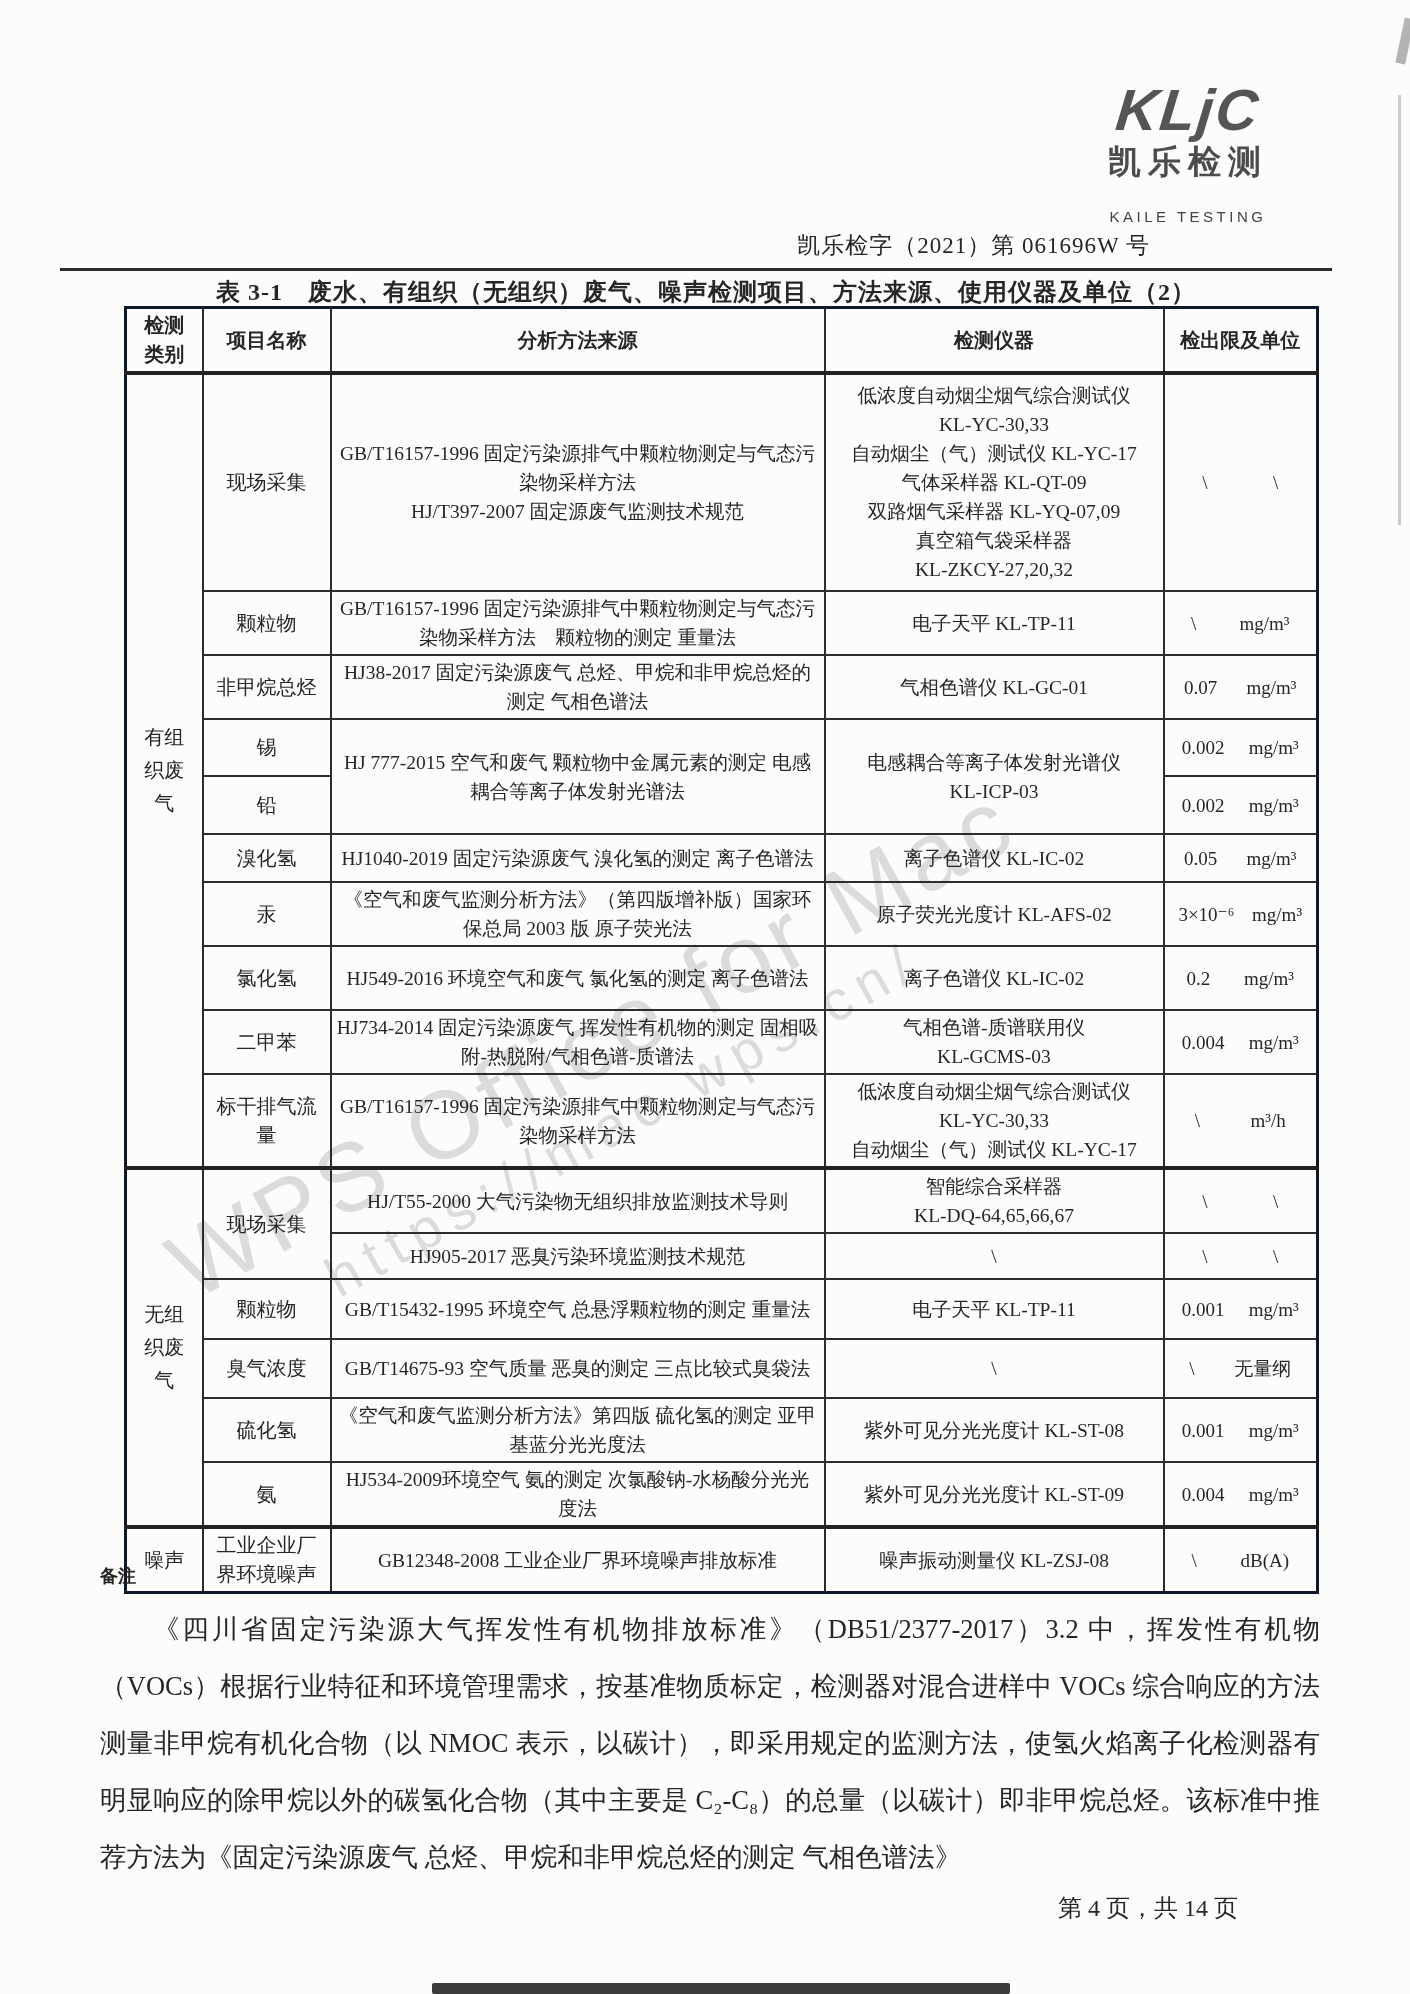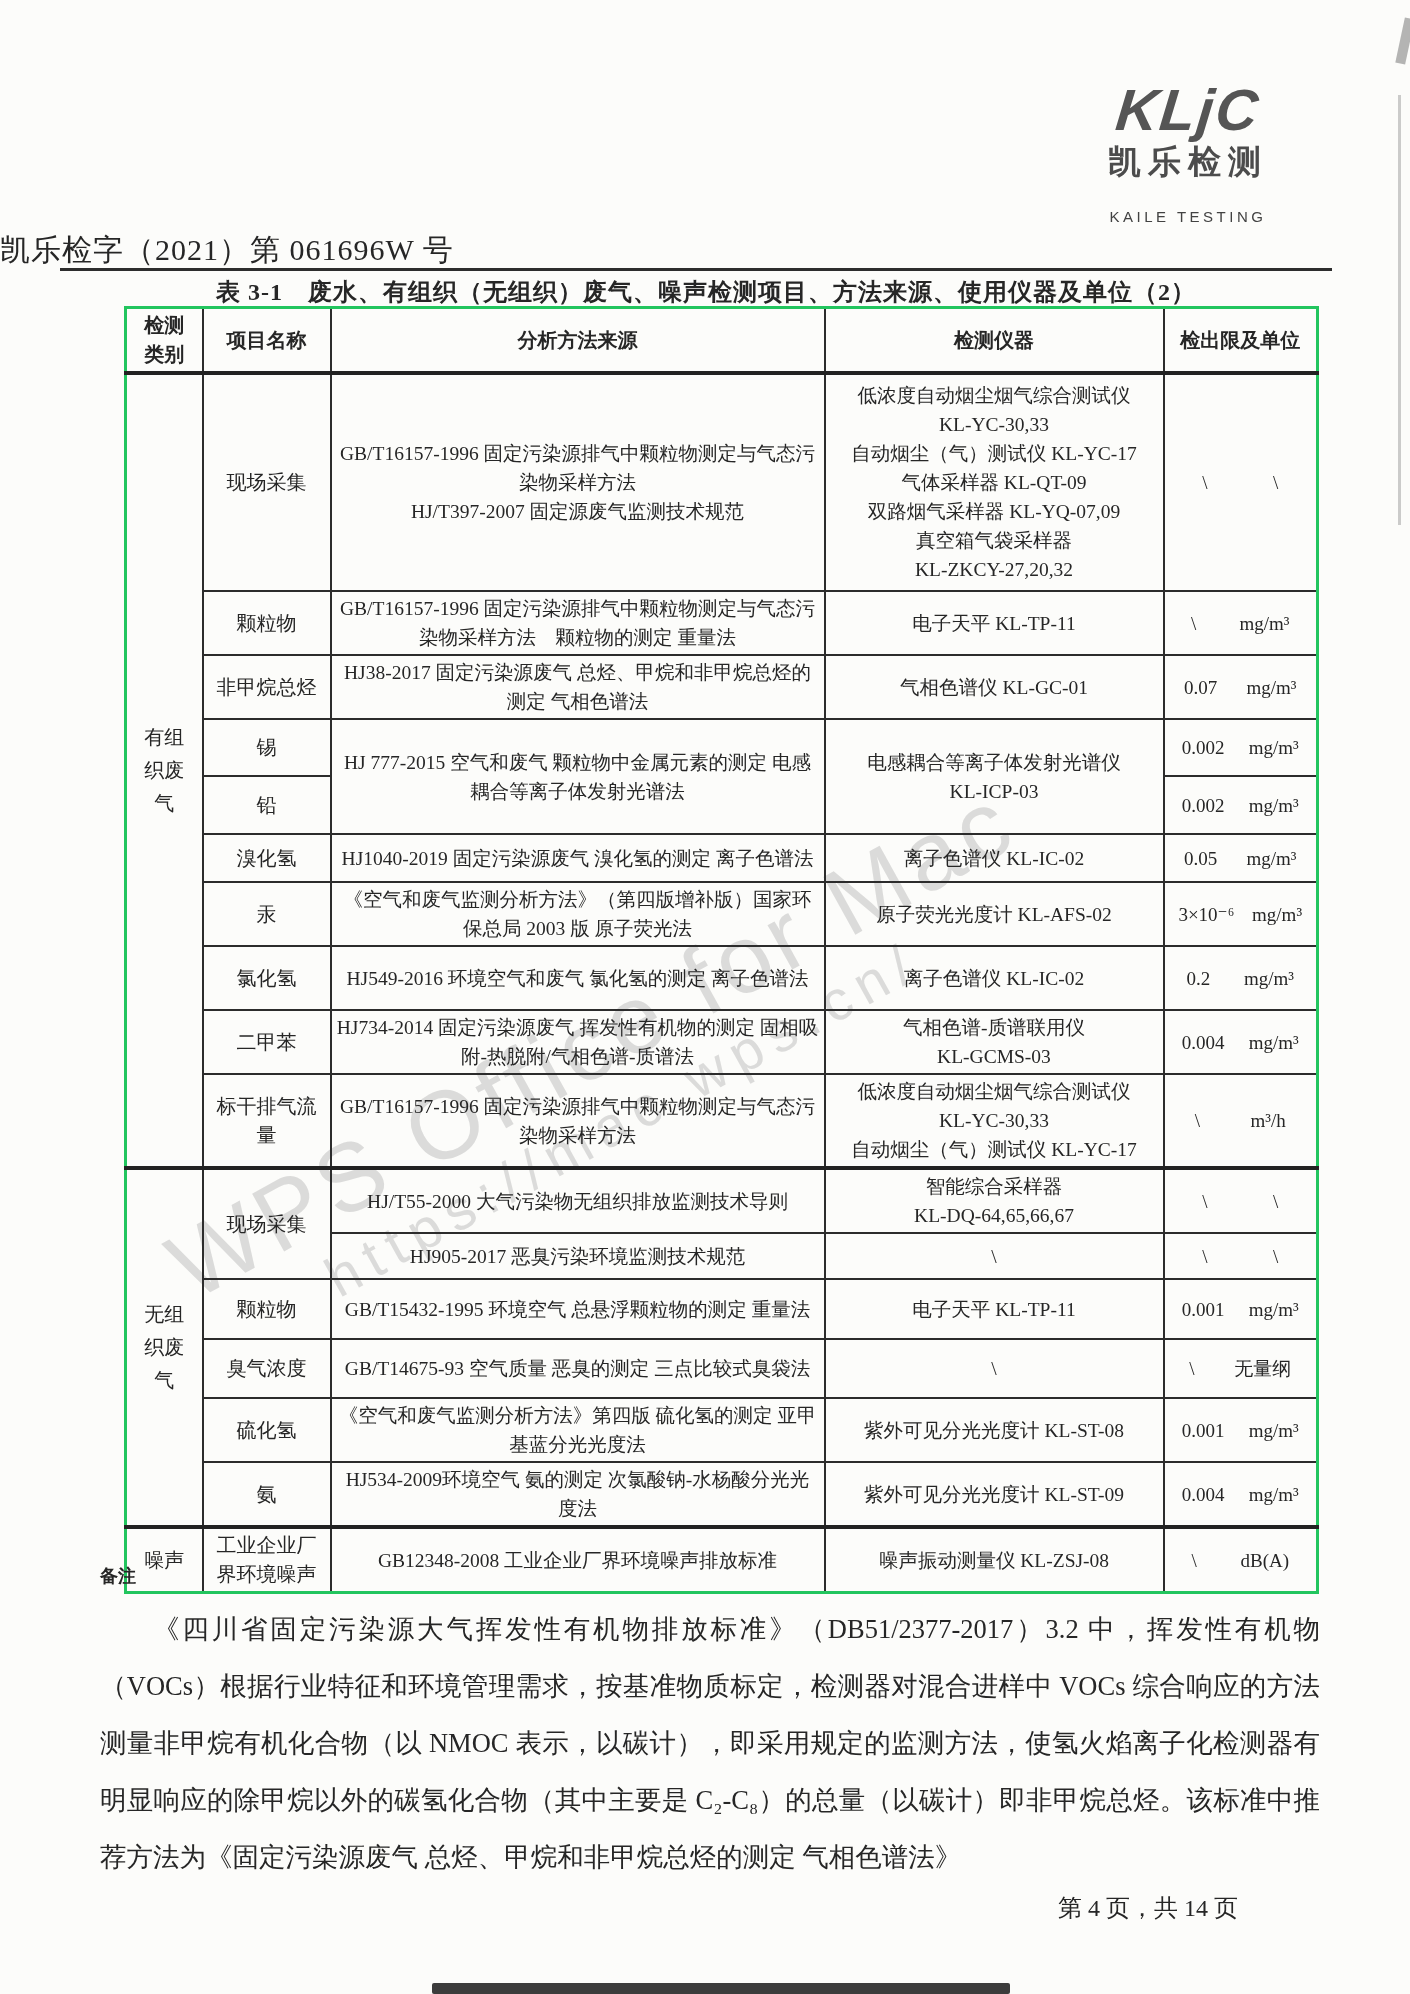--- a/index.html
+++ b/index.html
@@ -19,37 +19,37 @@
   .wm1 { font-size:96px; font-weight:400; letter-spacing:6px; }
   .wm2 { font-size:56px; letter-spacing:10px; margin-left:130px; margin-top:-6px; }
   
   .logo { position:absolute; top:80px; right:122px; width:200px; text-align:center; z-index:2;
           font-family:"Liberation Sans","DejaVu Sans",sans-serif; }
   .logo-brand { font-size:58px; font-weight:700; font-style:italic; color:#555;
                 letter-spacing:2px; transform:skewX(-6deg); line-height:60px; }
   .logo-cn { font-size:33px; font-weight:700; color:#4c4c4c; letter-spacing:7px; margin-top:0; }
   .logo-en { font-size:15px; color:#424242; letter-spacing:3.5px; margin-top:23px; }
   
-  .doc-number { position:absolute; top:230px; left:0; width:1150px; text-align:left;
-                font-size:30px; letter-spacing:1px; z-index:2; }
+  .doc-number { position:absolute; top:230px; left:0; width:1150px; text-align:right;
+                font-size:23px; letter-spacing:1px; z-index:2; }
   .top-rule { position:absolute; top:268px; left:60px; width:1272px;
               border-top:3px solid #2d2d2d; z-index:2; }
   .table-title { position:absolute; top:276px; left:95px; width:1222px; text-align:center;
                  font-size:24px; font-weight:700; letter-spacing:1px; z-index:2; }
   
   table.main-table {
     position:absolute; top:306px; left:124px; width:1192px;
     border-collapse:collapse; table-layout:fixed; z-index:1;
     background:transparent;
   }
   .main-table th, .main-table td {
     border:2px solid #2c2c2c; text-align:center; vertical-align:middle;
     padding:2px 5px; font-size:20px; line-height:29px; overflow:hidden;
   }
-  .main-table { border:3px solid #22c55e;padding-left:28px; }
+  .main-table { border:3px solid #0f172a;padding-left:28px; }
   .main-table thead th { border-bottom:4px solid #222; font-weight:600; }
   .main-table tr.section-start td { border-top:4px solid #222; }
   td.method, td.instrument { font-size:19.5px; }
   td.method .ln, td.instrument .ln { line-height:29px; }
   td.category { font-size:20px; }
   td.category .ln { line-height:33px; }
   .limwrap { display:flex; justify-content:space-around; align-items:center; width:100%; }
   .limwrap span { font-size:19px; }
   
   .notes-heading { position:absolute; top:1564px; left:100px; font-size:18px; font-weight:700; z-index:2; }

